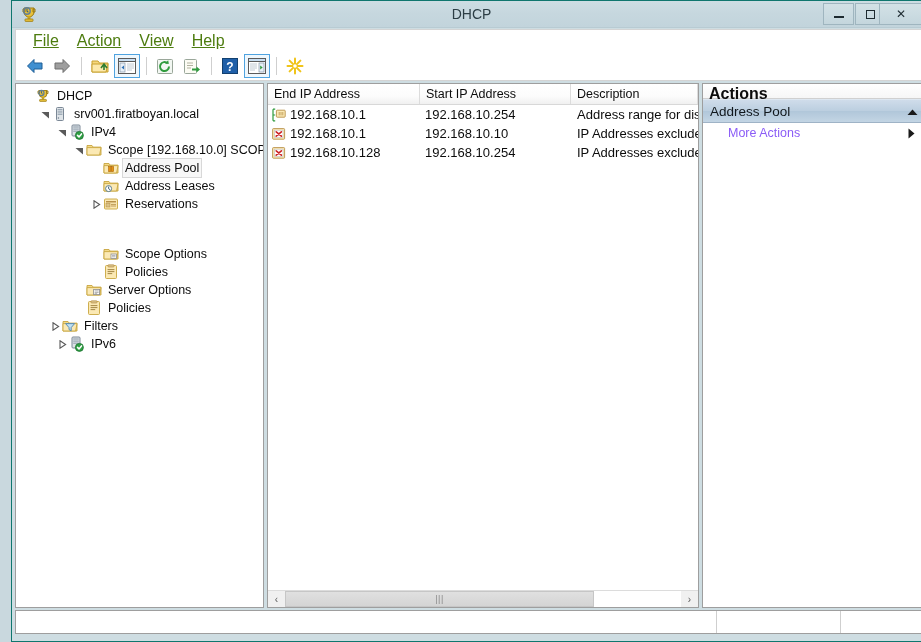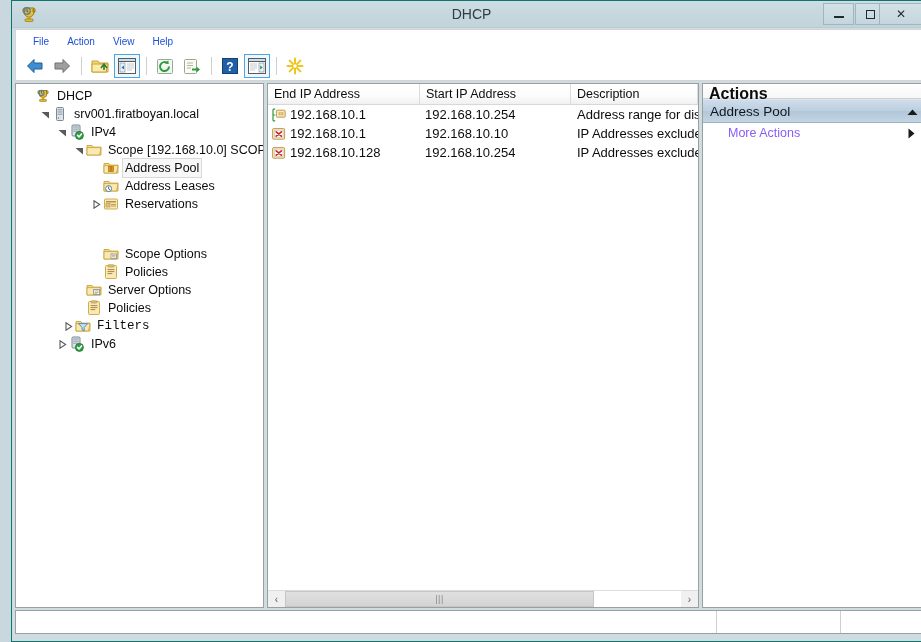--- a/index.html
+++ b/index.html
@@ -75,24 +75,25 @@
     width: 913px; height: 23px;
     background: #ffffff;
     border: 1px solid #d4d4d4;
     border-bottom: none;
     display: flex;
     align-items: center;
     padding-left: 8px;
   }
   .menu-item {
     padding: 3px 9px;
-    font-size: 10px;
-    color: #1d4ed8;
+    font-size: 16px;
+    color: #4d7c0f;
     cursor: default;
     font-family: "Liberation Sans", sans-serif;
+    text-decoration: underline;
   }
 
   
   #toolbar {
     position: absolute;
     left: 3px; top: 51px;
     width: 913px; height: 29px;
     background: #ffffff;
     border: 1px solid #d4d4d4;
     border-top: none;
@@ -576,21 +577,21 @@
           </div>
           <div class="tree-row" style="padding-left: 57px;">
             <span class="expander"></span>
             <span class="tico"><svg width="16" height="16" viewBox="0 0 16 16">
         <rect x="2.5" y="1.5" width="11" height="13" rx="1" fill="#fbe9b4" stroke="#c8a640" stroke-width="0.9"></rect>
         <rect x="5" y="0.8" width="6" height="2.2" rx="0.6" fill="#d9c287" stroke="#b8914a" stroke-width="0.7"></rect>
         <path d="M4.6 5.6h6.8M4.6 7.6h6.8M4.6 9.6h4.6" stroke="#9a7d3a" stroke-width="0.9"></path>
       </svg></span>
             <span class="tree-label">Policies</span>
           </div>
-          <div class="tree-row" style="padding-left: 46px; font-family: Liberation Mono, monospace;">
+          <div class="tree-row" style="padding-left: 33px;">
             <span class="expander">
               <svg width="9" height="9" viewBox="0 0 9 9">
                 <path d="M2 0.8 L7.6 4.5 L2 8.2 Z" fill="none" stroke="#5a5a5a" stroke-width="1.1"></path>
               </svg>
             </span>
             <span class="tico"><svg width="16" height="16" viewBox="0 0 16 16">
         <path d="M1 3.5h5l1.2 1.6H15V13H1z" fill="#f3d98a" stroke="#c8a640" stroke-width="0.9"></path>
         <path d="M1 5.6h14L13.6 13H1z" fill="#fbe9b4" stroke="#c8a640" stroke-width="0.9"></path>
         <path d="M3.6 5.6h9l-3.4 4v3.2l-2.2-1.2V9.6z" fill="#bfe0f5" stroke="#4e86b0" stroke-width="0.9"></path>
       </svg></span>

